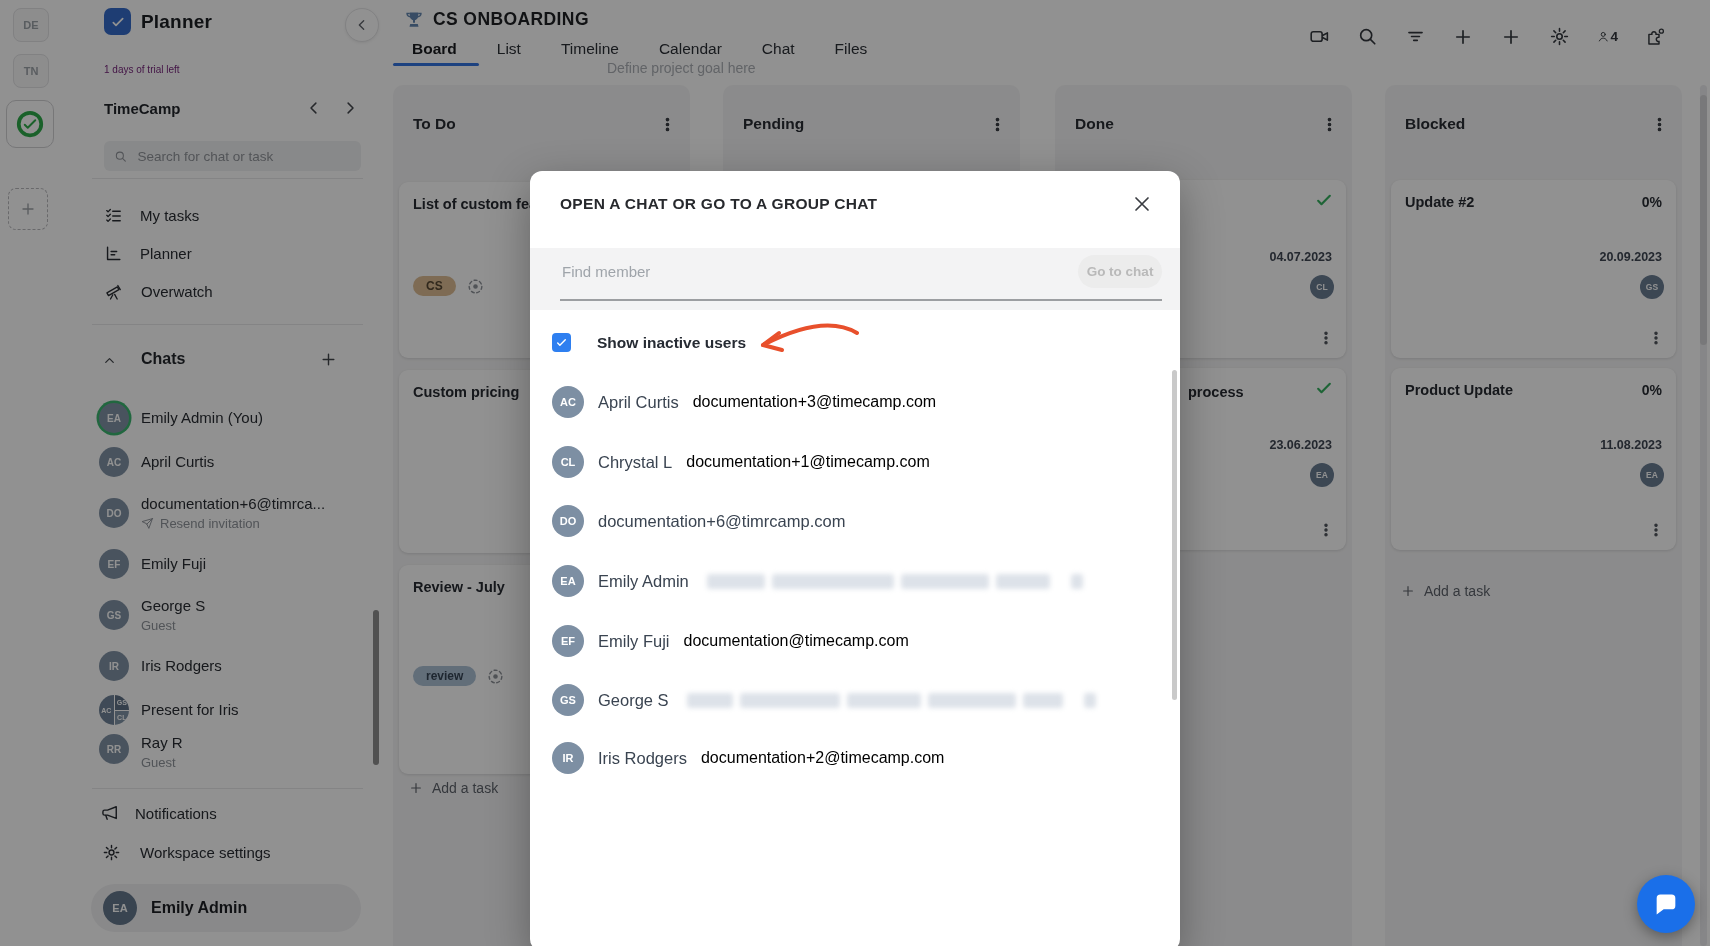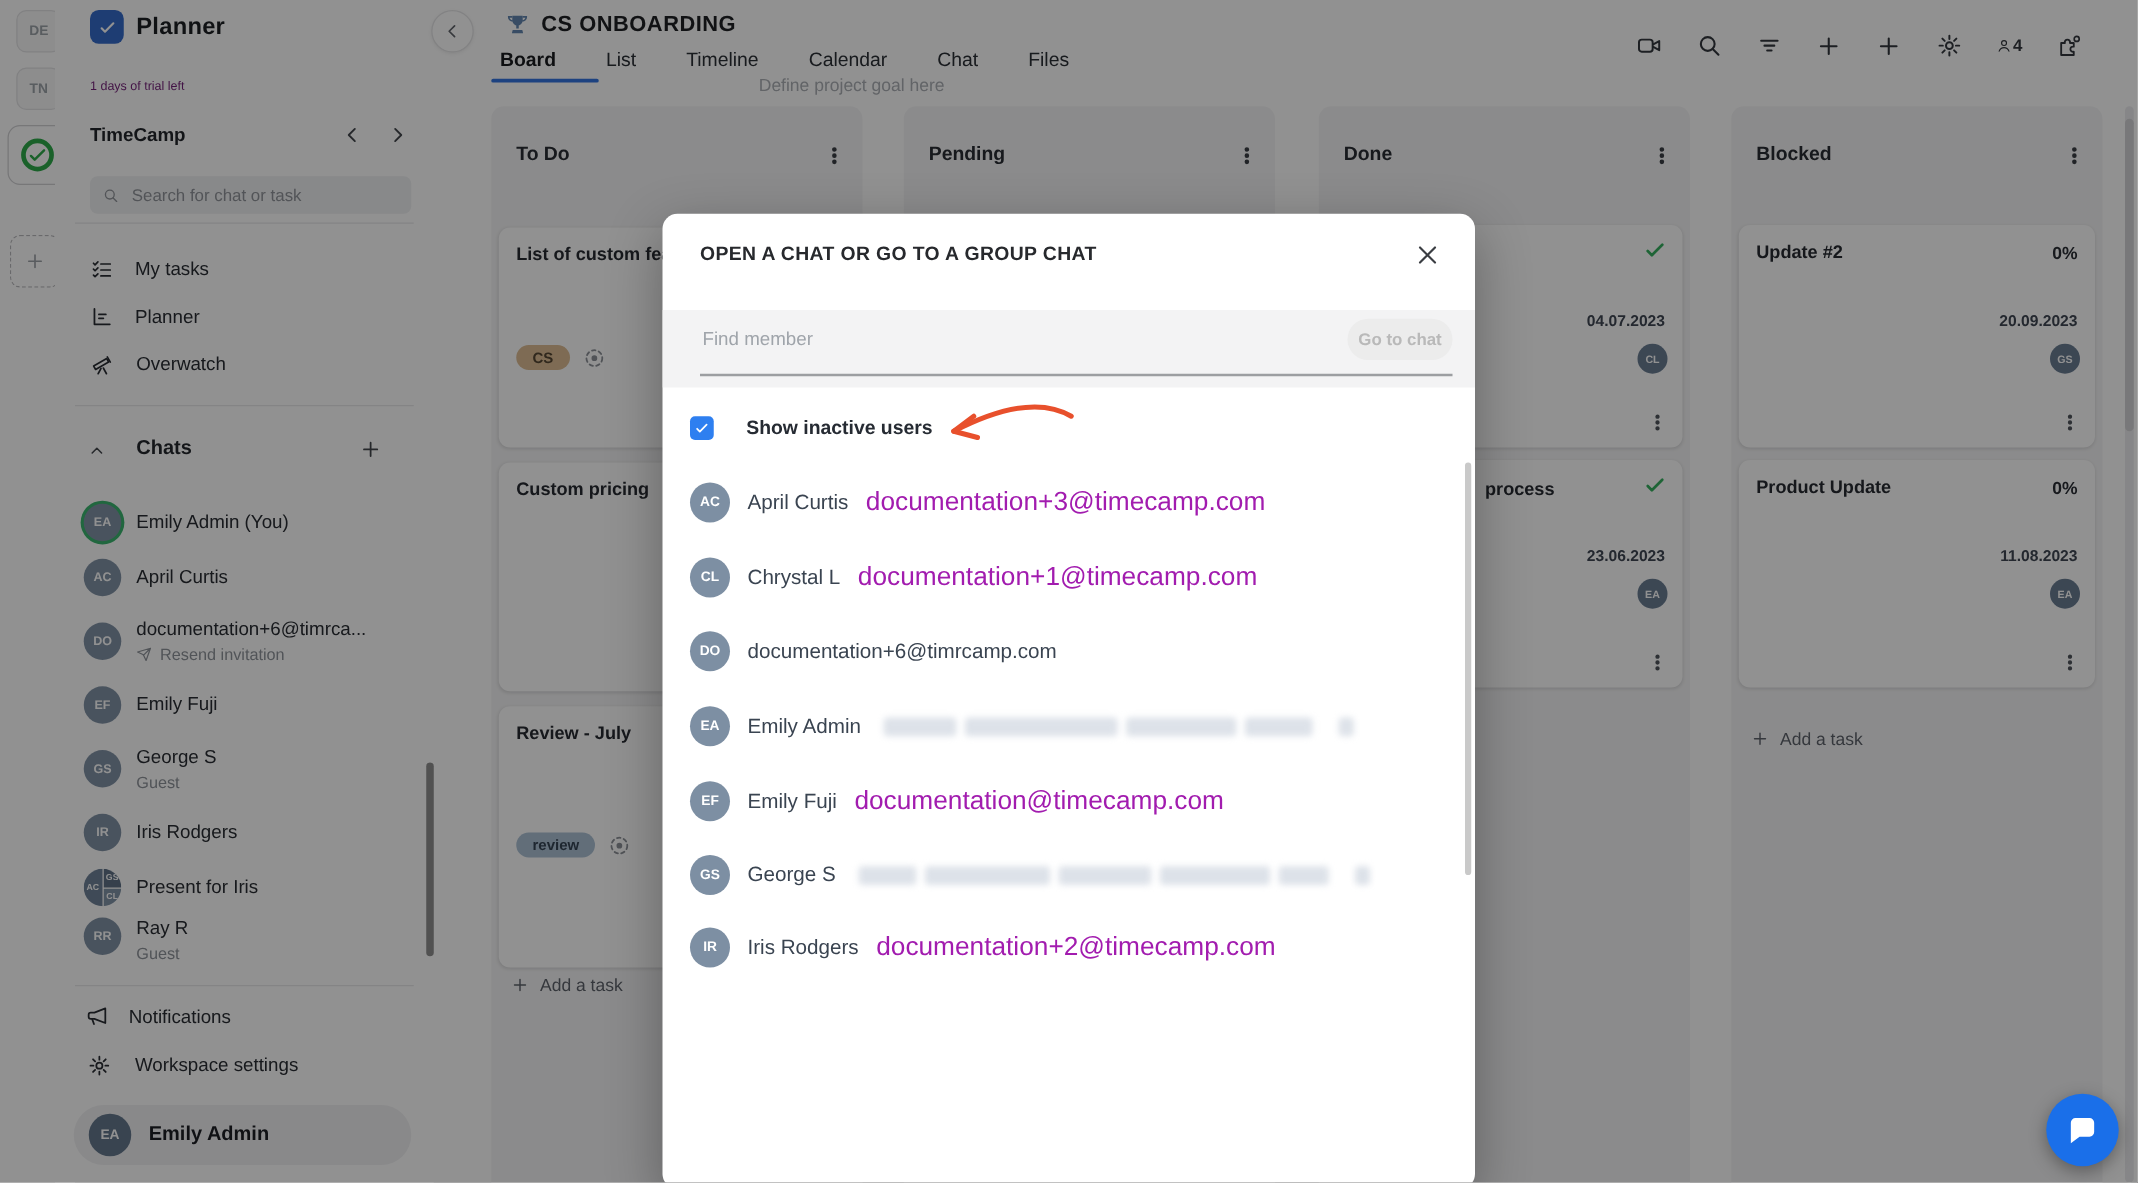--- a/index.html
+++ b/index.html
@@ -11,21 +11,21 @@
   .rail{position:absolute;left:0;top:0;width:60px;height:100%;background:#fff;z-index:1;}
   .ws-badge{position:absolute;left:13px;width:34px;height:32px;border:1px solid #e2e2e4;border-radius:8px;
             background:#f7f7f8;color:#9aa0a6;font-size:11px;font-weight:700;
             display:flex;align-items:center;justify-content:center;}
   .ws-active{position:absolute;left:6px;top:100px;width:46px;height:46px;border:1px solid #cfcfd2;border-radius:10px;
              background:#fff;display:flex;align-items:center;justify-content:center;}
   .ws-add{position:absolute;left:8px;top:188px;width:38px;height:40px;border:1.5px dashed #b6b6ba;border-radius:8px;
           color:#9a9ea4;display:flex;align-items:center;justify-content:center;}
 
   
-  .sidebar{position:absolute;left:44px;top:0;width:303px;height:100%;background:#fff;z-index:1;}
+  .sidebar{position:absolute;left:76px;top:0;width:303px;height:100%;background:#fff;z-index:1;}
   .sb-div{position:absolute;left:16px;right:16px;height:1px;background:#e8e8ea;}
   .sb-logo{position:absolute;left:28px;top:8px;display:flex;align-items:center;gap:10px;}
   .logo-box{width:27px;height:27px;border-radius:7px;background:#2e66c8;color:#fff;
             display:flex;align-items:center;justify-content:center;}
   .logo-txt{font-size:19px;font-weight:800;color:#15181d;letter-spacing:.2px;}
   .sb-trial{position:absolute;left:28px;top:64px;font-size:10px;color:#701a75;}
   .sb-ws{position:absolute;left:28px;right:20px;top:99px;display:flex;align-items:center;}
   .sb-ws-name{font-size:15px;font-weight:700;color:#1b1e24;flex:1;}
   .nav-btn{color:#3c4046;width:18px;height:18px;}
   .sb-search{position:absolute;left:28px;top:141px;width:257px;height:30px;background:#eff0f2;border-radius:6px;
@@ -61,21 +61,21 @@
   .profile .nm{font-size:16px;font-weight:700;color:#14171c;}
   .sb-scroll{position:absolute;right:0;top:610px;width:6px;height:155px;background:#8a8a8a;border-radius:3px;}
 
   
   .back-btn{position:absolute;left:345px;top:8px;width:32px;height:32px;border-radius:50%;background:#fff;
             border:1px solid #e4e4e6;box-shadow:0 1px 3px rgba(0,0,0,.08);color:#5b5f66;
             display:flex;align-items:center;justify-content:center;z-index:2;}
   .trophy{position:absolute;left:404px;top:10px;color:#5d82ad;}
   .ptitle{position:absolute;left:433px;top:9px;font-size:17.5px;font-weight:800;color:#17191d;letter-spacing:.4px;}
   .goal{position:absolute;left:607px;top:12px;font-size:14px;color:#a9adb3;margin-top:48px;}
-  .tabs{position:absolute;left:400px;top:40px;display:flex;gap:40px;}
+  .tabs{position:absolute;left:412px;top:40px;display:flex;gap:40px;}
   .tab{font-size:15.5px;color:#24282f;cursor:pointer;}
   .tab.active{font-weight:700;color:#111317;}
   .tab-underline{position:absolute;left:393px;top:63px;width:86px;height:3px;background:#2d6fe0;border-radius:2px;}
   .top-icons{position:absolute;right:44px;top:26px;display:flex;align-items:center;gap:27px;color:#2c3137;}
   .top-icons .ti{width:21px;height:21px;cursor:pointer;display:flex;align-items:center;}
   .mcount{font-size:13.5px;font-weight:700;margin-left:1px;}
 
   
   .col{position:absolute;top:85px;bottom:0;width:297px;background:#f5f5f6;border-radius:10px 10px 0 0;}
   .col-head{display:flex;justify-content:space-between;align-items:center;padding:30px 14px 8px 20px;}
@@ -112,21 +112,21 @@
   .m-search input::placeholder{color:#9fa4aa;}
   .m-underline{position:absolute;left:30px;right:18px;bottom:9px;height:2px;background:#9c9ea1;}
   .m-go{position:absolute;right:18px;top:7px;width:84px;height:33px;border:none;border-radius:17px;background:#ececec;
         color:#b9b9b9;font-size:13.5px;font-weight:600;font-family:inherit;cursor:default;}
   .m-checkrow{position:absolute;left:22px;top:162px;display:flex;align-items:center;gap:26px;}
   .m-checkbox{width:19px;height:19px;border-radius:4px;background:#2e7ff0;display:flex;align-items:center;
               justify-content:center;color:#fff;cursor:pointer;}
   .m-checklabel{font-size:15.5px;font-weight:600;color:#262b33;}
   .m-row{position:absolute;left:22px;right:26px;height:44px;display:flex;align-items:center;cursor:pointer;}
   .m-name{font-size:16.5px;color:#3a4451;font-weight:500;margin-left:14px;white-space:nowrap;}
-  .m-email{font-size:21px;color:#a21caf;margin-left:14px;white-space:nowrap;}
+  .m-email{font-size:16px;color:#000000;margin-left:14px;white-space:nowrap;}
   .blur{display:flex;align-items:center;margin-left:18px;filter:blur(2.5px);}
   .blur i{display:inline-block;height:15px;background:#dde2e9;border-radius:3px;margin-right:7px;}
   .m-scroll{position:absolute;right:3px;top:199px;width:5px;height:330px;background:#c9c9c9;border-radius:3px;}
 
   .annot{position:absolute;left:0;top:0;z-index:55;pointer-events:none;}
   .fab{position:absolute;left:1637px;top:875px;width:58px;height:58px;border-radius:50%;border:none;background:#1a6fe9;
        box-shadow:0 4px 14px rgba(0,0,0,.35);z-index:60;display:flex;align-items:center;justify-content:center;cursor:pointer;}
 </style>
 </head>
 <body>

